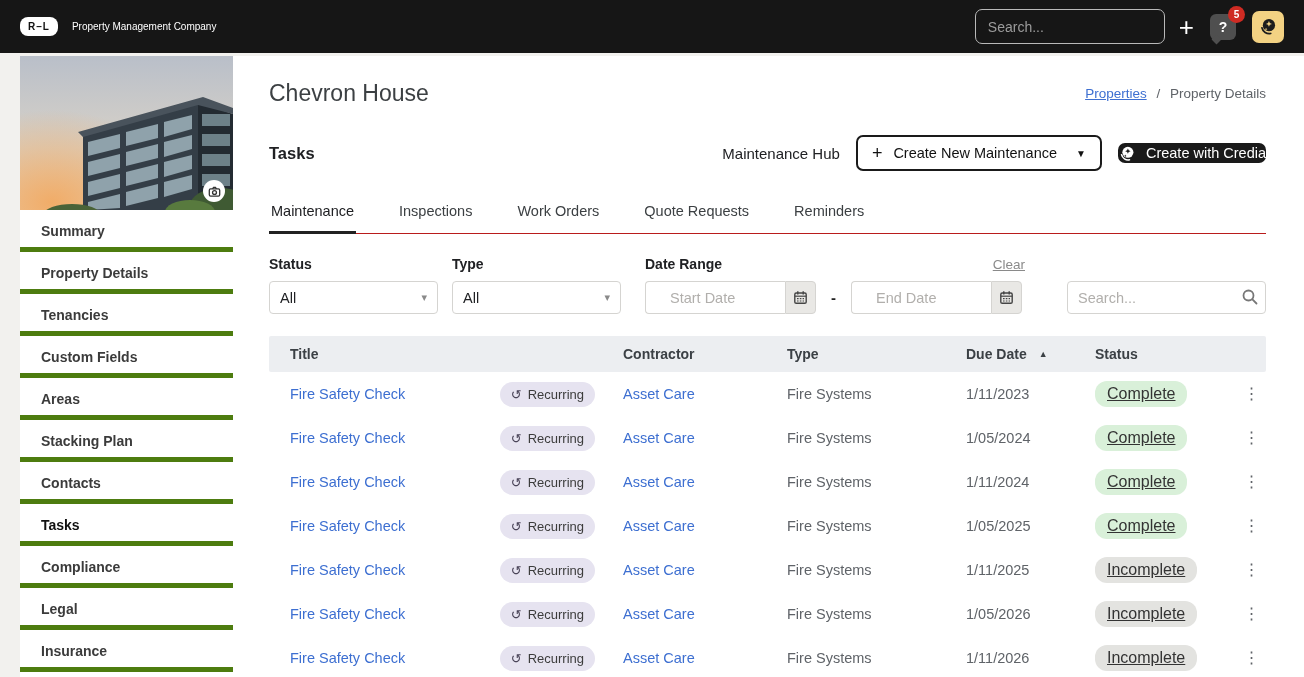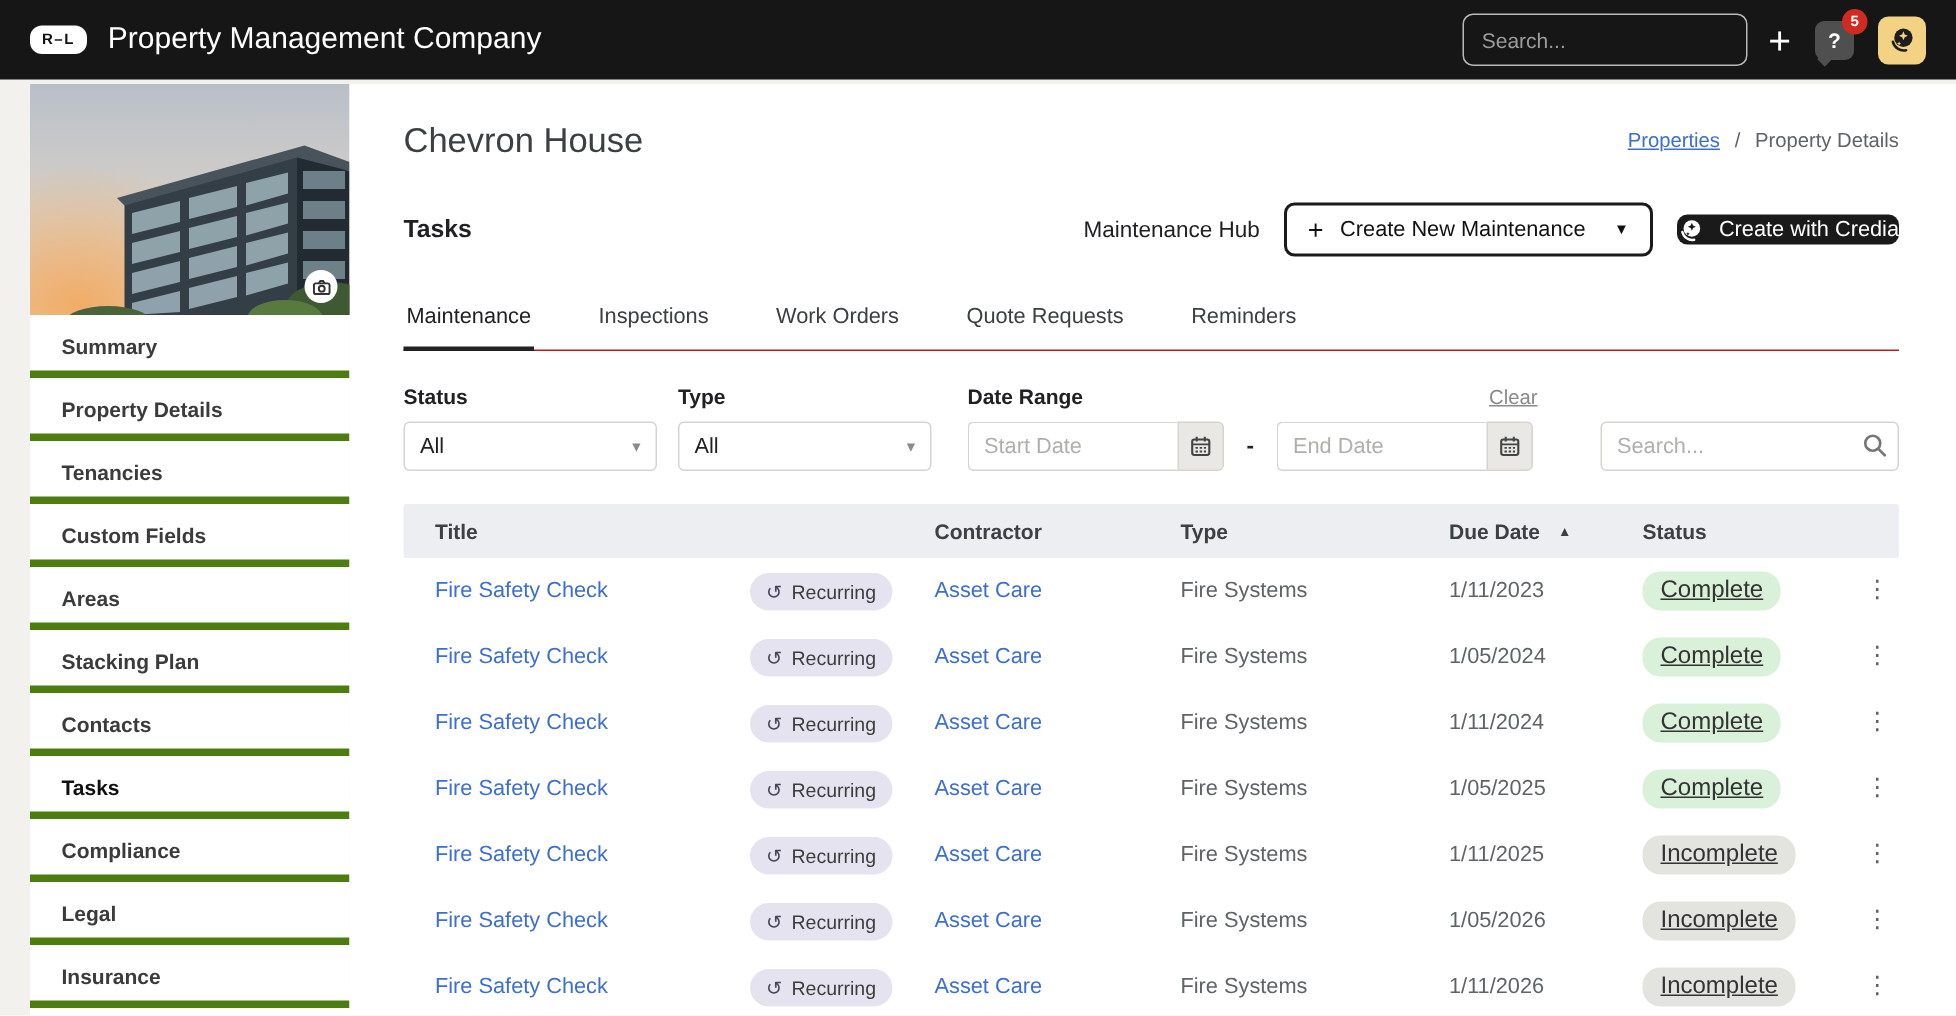--- a/index.html
+++ b/index.html
@@ -2,21 +2,21 @@
 <html><head>
 <meta charset="utf-8">
 <style>
   * { margin:0; padding:0; box-sizing:border-box; }
   html,body { width:1304px; height:677px; overflow:hidden; }
   body { font-family:"Liberation Sans", sans-serif; background:#f2f1ee; color:#202124; }
 
   
   .topbar { height:53px; background:#161616; display:flex; align-items:center; padding:0 20px; }
   .logo { background:#fff; color:#111; border-radius:8px; padding:4px 8px; font-size:10px; font-weight:bold; letter-spacing:1px; }
-  .app-title { color:#fff; font-size:20px; margin-left:14px; }
+  .app-title { color:#fff; font-size:10px; margin-left:14px; }
   .hdr-search { margin-left:auto; width:190px; height:35px; background:transparent; border:1px solid #b9b9b9; border-radius:7px; color:#eee; font-size:14px; padding:0 12px; outline:none; font-family:inherit; }
   .hdr-search::placeholder { color:#9c9c9c; }
   .hdr-plus { background:none; border:none; color:#fff; font-size:26px; font-weight:300; margin:0 16px 0 14px; cursor:pointer; line-height:1; }
   .help-wrap { position:relative; width:26px; height:26px; background:#4f4f4f; border-radius:6px; color:#fff; font-weight:bold; font-size:14px; display:flex; align-items:center; justify-content:center; cursor:pointer; }
   .help-wrap::after { content:""; position:absolute; left:3px; bottom:-3px; width:7px; height:7px; background:#4f4f4f; transform:rotate(45deg); }
   .help-badge { position:absolute; top:-8px; right:-9px; min-width:17px; height:17px; background:#cf2b23; border-radius:50%; color:#fff; font-size:10px; font-weight:bold; display:flex; align-items:center; justify-content:center; }
   .credia-avatar { width:32px; height:32px; background:#f3d283; border-radius:7px; display:flex; align-items:center; justify-content:center; margin-left:16px; cursor:pointer; --glyph:#1d1d1d; --spark:#f3d283; }
 
   
   .layout { display:flex; height:624px; padding-top:3px; }
@@ -57,21 +57,21 @@
   .fcol { display:flex; flex-direction:column; gap:8px; }
   .flabel { font-size:14px; font-weight:bold; color:#202124; height:17px; }
   .flabel-row { display:flex; justify-content:space-between; align-items:baseline; height:17px; }
   .clear-link { font-size:13.5px; color:#8a8a8a; text-decoration:underline; cursor:pointer; }
   .select { width:169px; height:33px; border:1px solid #d5d4d1; border-radius:4px; display:flex; align-items:center; justify-content:space-between; padding:0 10px; font-size:14.5px; color:#202124; cursor:pointer; background:#fff; }
   .select .caret { color:#8a8a8a; font-size:11px; }
   .f-type { margin-left:14px; }
   .f-dates { margin-left:24px; width:380px; }
   .drow { display:flex; align-items:center; }
   .dgroup { display:flex; }
-  .dgroup input { width:140px; height:33px; border:1px solid #d5d4d1; border-right:none; border-radius:4px 0 0 4px; padding:0 10px; font-size:14.5px; font-family:inherit; color:#333; outline:none; }
+  .dgroup input { width:140px; height:33px; border:1px solid #d5d4d1; border-right:none; border-radius:4px 0 0 4px; padding:0 24px; font-size:14.5px; font-family:inherit; color:#333; outline:none; }
   .dgroup input::placeholder { color:#b1afac; }
   .cal-btn { width:31px; height:33px; border:1px solid #d5d4d1; border-radius:0 4px 4px 0; background:#e9e8e5; display:flex; align-items:center; justify-content:center; cursor:pointer; }
   .range-dash { margin:0 15px; font-weight:bold; font-size:15px; color:#222; }
   .f-search { margin-left:auto; }
   .searchbox { position:relative; width:199px; }
   .searchbox input { width:199px; height:33px; border:1px solid #d5d4d1; border-radius:4px; padding:0 32px 0 10px; font-size:14.5px; font-family:inherit; color:#333; outline:none; }
   .searchbox input::placeholder { color:#b1afac; }
   .searchbox .mag { position:absolute; right:7px; top:7px; cursor:pointer; }
 
   

